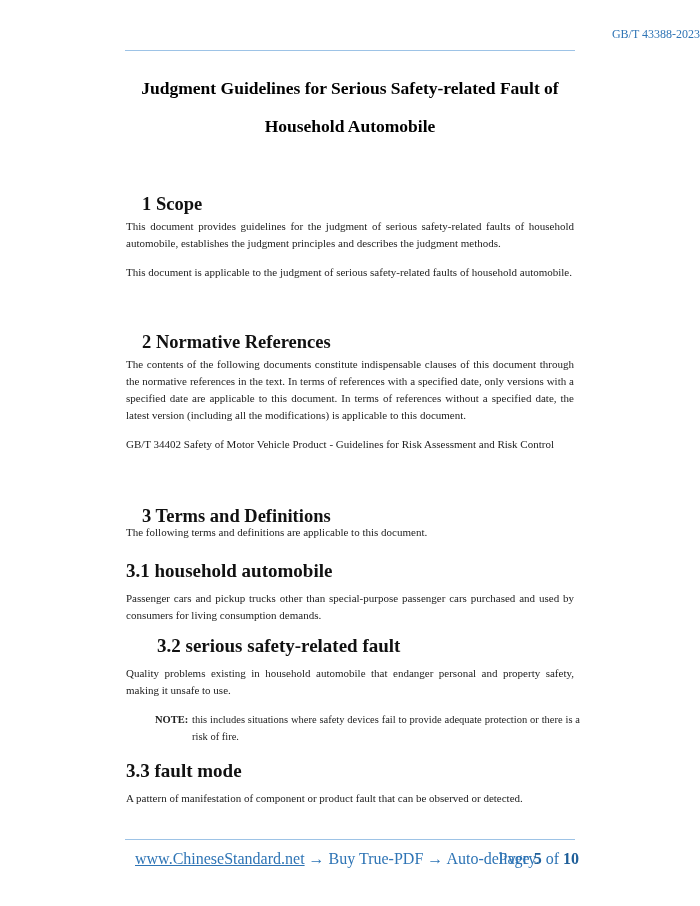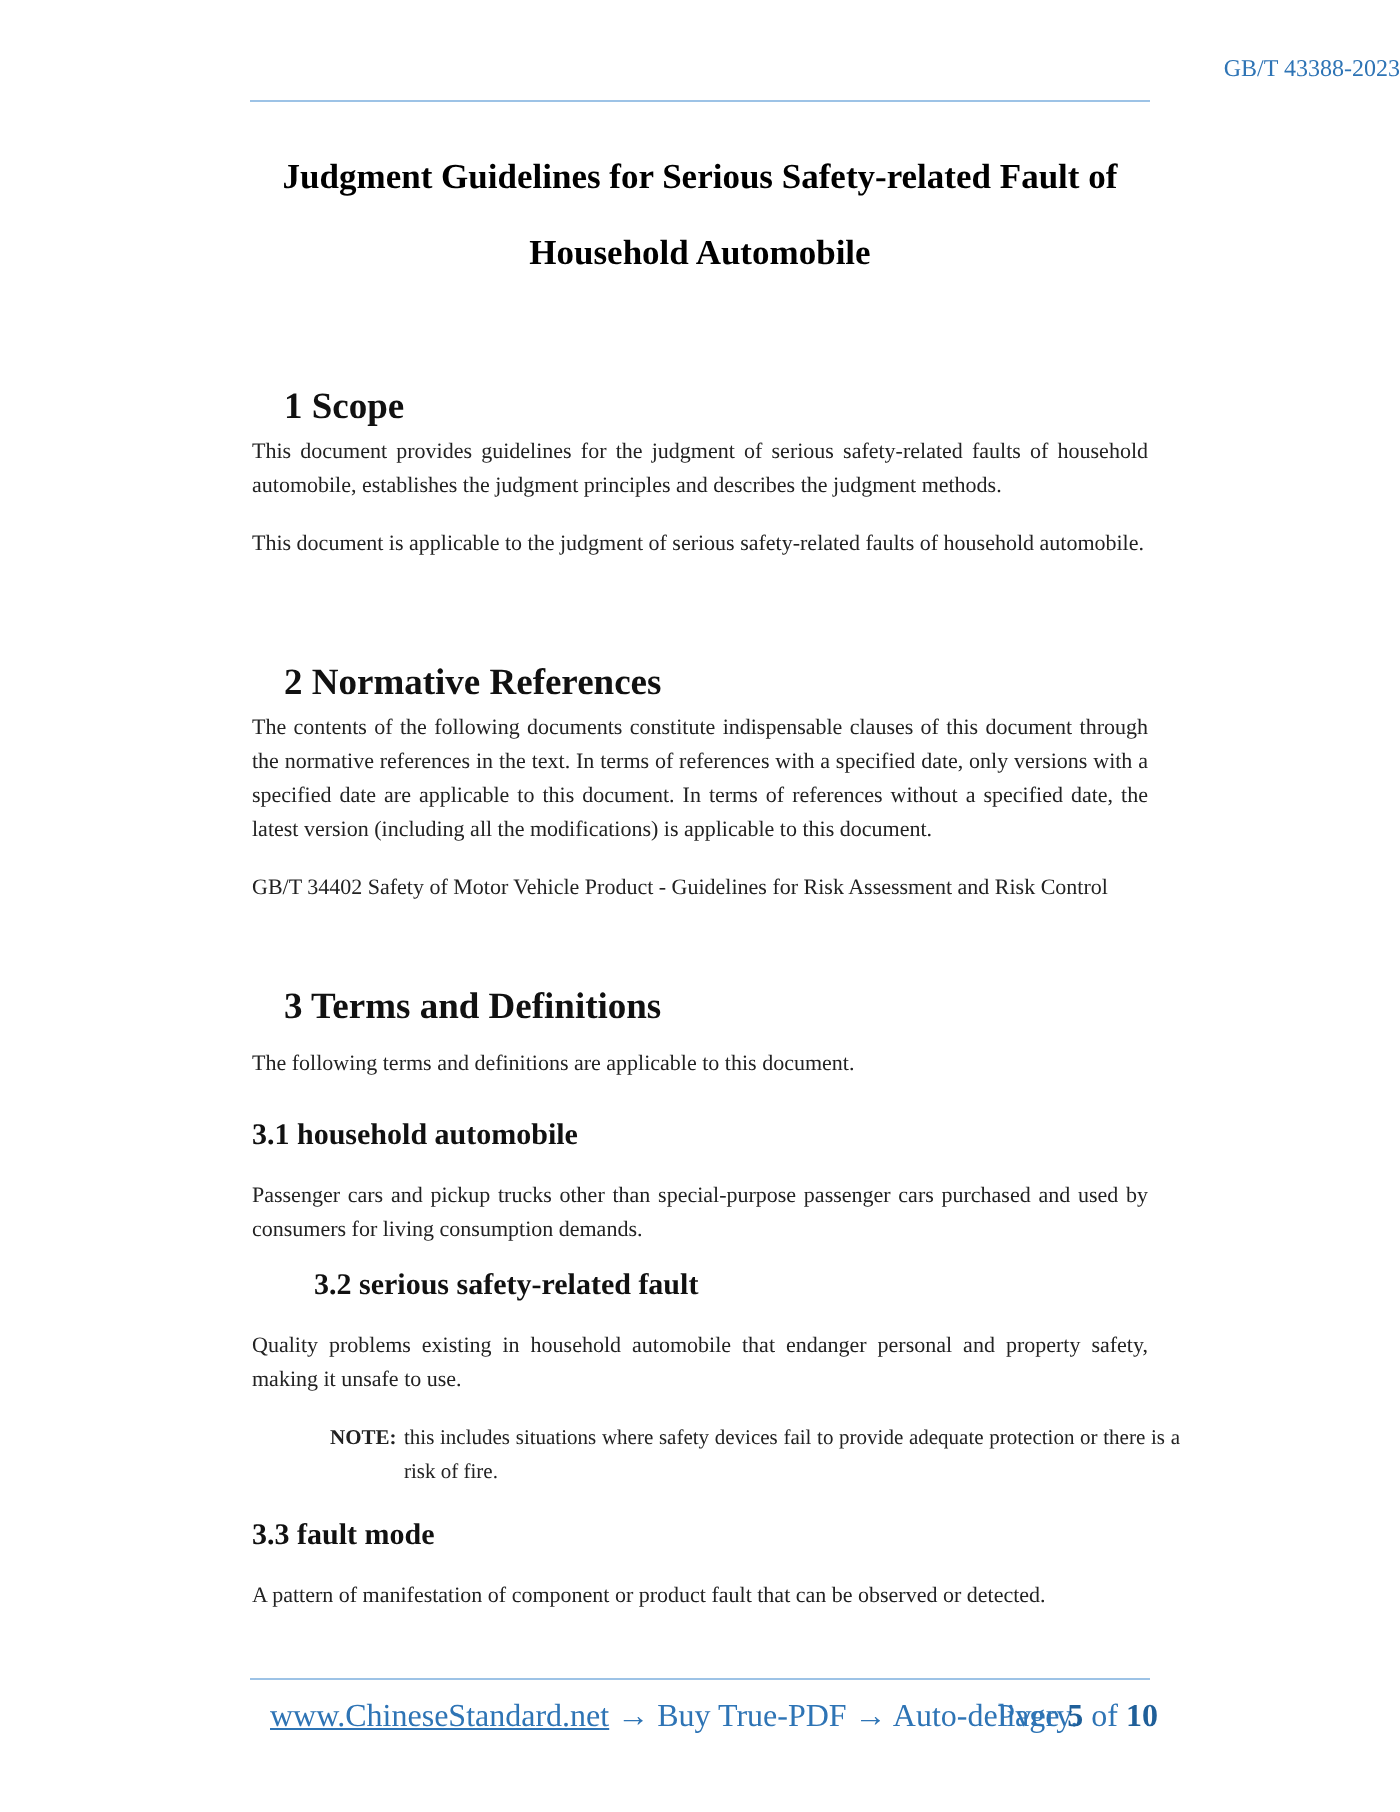--- a/index.html
+++ b/index.html
@@ -6,24 +6,24 @@
   body { width: 700px; height: 906px; position: relative; overflow: hidden;
          font-family: "Liberation Serif", "DejaVu Serif", serif; color: #1a1a1a; }
   .header-text { position: absolute; top: 27px; left: 0; width: 700px; text-align: right;
                  font-size: 12px; color: #2e74b5; }
   .header-rule { position: absolute; top: 50px; left: 125px; width: 450px; height: 1px; background: #9dc3e6; }
   .doc-title { position: absolute; left: 125px; width: 450px; text-align: center;
                font-weight: bold; font-size: 17.5px; color: #000000; }
   .t1 { top: 78px; }
   .t2 { top: 116px; }
   .h1 { position: absolute; left: 126px; font-weight: bold; font-size: 18.5px; color: #111; margin: 16px; }
-  .h2 { position: absolute; left: 126px; font-weight: bold; font-size: 15px; color: #111; margin: 0; }
+  .h2 { position: absolute; left: 126px; font-weight: bold; font-size: 19px; color: #111; margin: 0; }
   .para { position: absolute; left: 126px; width: 448px; font-size: 11px; line-height: 17px;
           text-align: justify; color: #222; margin: 0; }
-  .note { position: absolute; left: 165px; width: 425px; font-size: 10.5px; line-height: 17px; color: #222; }
+  .note { position: absolute; left: 155px; width: 425px; font-size: 10.5px; line-height: 17px; color: #222; }
   .note-label { font-weight: bold; display: inline-block; width: 37px; }
   .note-body { position: absolute; left: 37px; top: 0; width: 388px; text-align: justify; }
   .footer-rule { position: absolute; top: 839px; left: 125px; width: 450px; height: 1px; background: #9dc3e6; }
   .footer { position: absolute; top: 850px; left: 135px; width: 448px; font-size: 16px; color: #2e74b5; }
   .footer a { color: #2e74b5; text-decoration: underline; }
   .footer .page { position: absolute; right: 4px; top: 0; }
   .footer .page b { color: #1f5f99; }
 </style>
 </head>
 <body>
@@ -35,21 +35,21 @@
 <div class="doc-title t2">Household Automobile</div>
 
 <h2 class="h1" style="top:178px;">1 Scope</h2>
 <p class="para" style="top:218px;">This document provides guidelines for the judgment of serious safety-related faults of household automobile, establishes the judgment principles and describes the judgment methods.</p>
 <p class="para" style="top:264px;">This document is applicable to the judgment of serious safety-related faults of household automobile.</p>
 
 <h2 class="h1" style="top:316px;">2 Normative References</h2>
 <p class="para" style="top:356px;">The contents of the following documents constitute indispensable clauses of this document through the normative references in the text. In terms of references with a specified date, only versions with a specified date are applicable to this document. In terms of references without a specified date, the latest version (including all the modifications) is applicable to this document.</p>
 <p class="para" style="top:436px;">GB/T 34402 Safety of Motor Vehicle Product - Guidelines for Risk Assessment and Risk Control</p>
 
-<h2 class="h1" style="top:478px;">3 Terms and Definitions</h2>
+<h2 class="h1" style="top:490px;">3 Terms and Definitions</h2>
 <p class="para" style="top:524px;">The following terms and definitions are applicable to this document.</p>
 
 <h3 class="h2" style="top:560px;">3.1 household automobile</h3>
 <p class="para" style="top:590px;">Passenger cars and pickup trucks other than special-purpose passenger cars purchased and used by consumers for living consumption demands.</p>
 
 <h3 class="h2" style="top:635px;margin-left:31px;">3.2 serious safety-related fault</h3>
 <p class="para" style="top:665px;">Quality problems existing in household automobile that endanger personal and property safety, making it unsafe to use.</p>
 <div class="note" style="top:711px;">
   <span class="note-label">NOTE:</span>
   <span class="note-body">this includes situations where safety devices fail to provide adequate protection or there is a risk of fire.</span>

